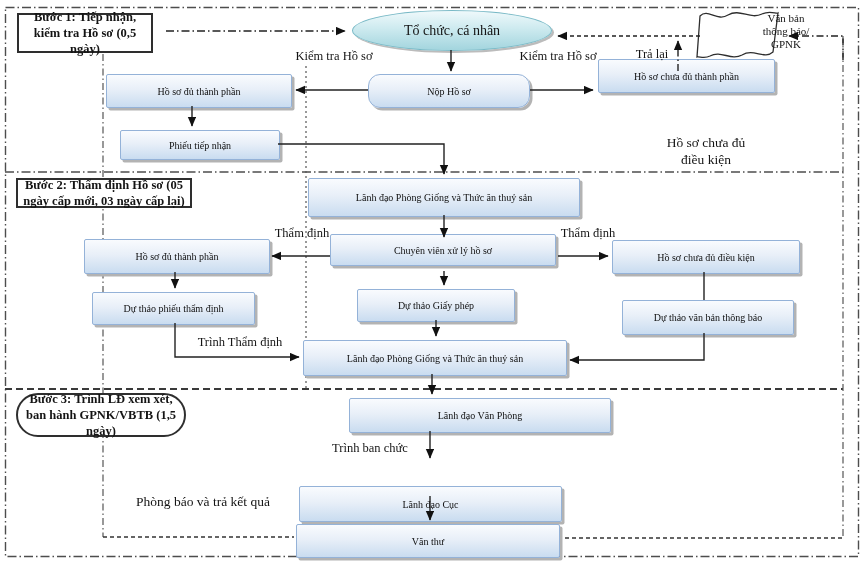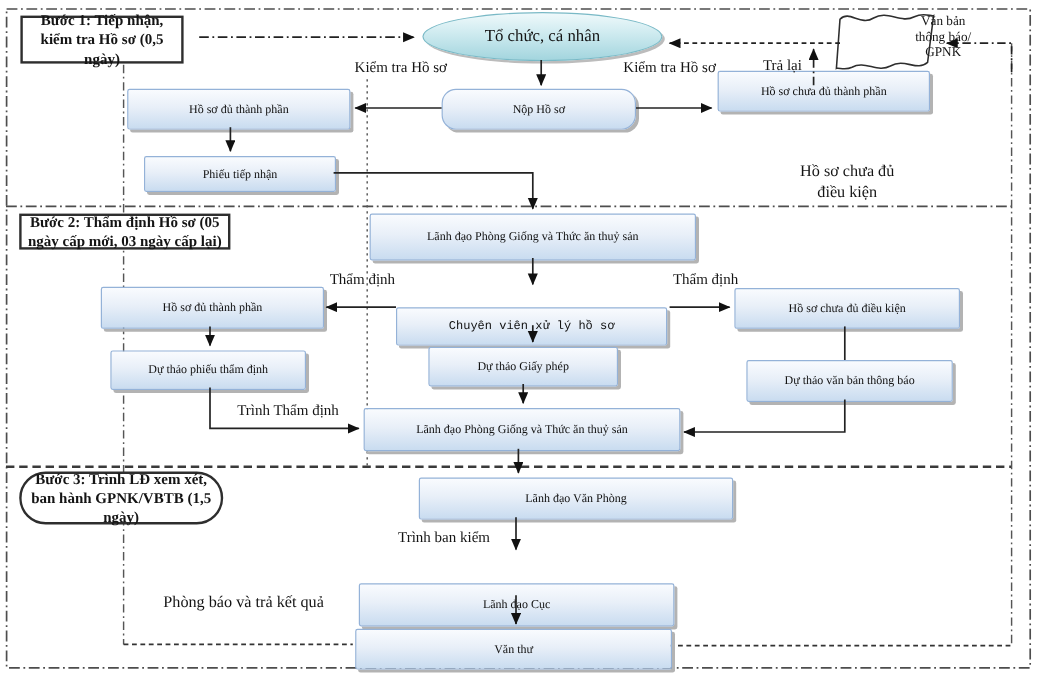--- a/index.html
+++ b/index.html
@@ -76,37 +76,37 @@
   <div class="pbox" style="left:368px;top:74px;width:160px;height:32px;border-radius:12px;">Nộp Hồ sơ</div>
   <div class="pbox" style="left:598px;top:59px;width:175px;height:32px;">Hồ sơ chưa đủ thành phần</div>
   <div class="pbox" style="left:120px;top:130px;width:158px;height:28px;">Phiếu tiếp nhận</div>
 
   <div class="elabel" style="left:288px;top:49px;width:92px;">Kiểm tra Hồ sơ</div>
   <div class="elabel" style="left:512px;top:49px;width:92px;">Kiểm tra Hồ sơ</div>
   <div class="elabel" style="left:630px;top:47px;width:44px;">Trả lại</div>
   <div class="elabel note" style="left:658px;top:135px;width:96px;font-size:13.5px;line-height:1.25;">Hồ sơ chưa đủ điều kiện</div>
 
   <div class="pbox" style="left:308px;top:178px;width:270px;height:37px;">Lãnh đạo Phòng Giống và Thức ăn thuỷ sản</div>
-  <div class="pbox" style="left:330px;top:256px;width:224px;height:30px;font-family:Liberation Mono, monospace;">Chuyên viên xử lý hồ sơ</div>
+  <div class="pbox" style="left:330px;top:234px;width:224px;height:30px;">Chuyên viên xử lý hồ sơ</div>
   <div class="pbox" style="left:84px;top:239px;width:184px;height:33px;">Hồ sơ đủ thành phần</div>
   <div class="pbox" style="left:612px;top:240px;width:186px;height:32px;">Hồ sơ chưa đủ điều kiện</div>
   <div class="pbox" style="left:92px;top:292px;width:161px;height:31px;">Dự thảo phiếu thẩm định</div>
   <div class="pbox" style="left:357px;top:289px;width:156px;height:31px;">Dự thảo Giấy phép</div>
   <div class="pbox" style="left:622px;top:300px;width:170px;height:33px;">Dự thảo văn bản thông báo</div>
   <div class="pbox" style="left:303px;top:340px;width:262px;height:34px;">Lãnh đạo Phòng Giống và Thức ăn thuỷ sản</div>
 
   <div class="elabel" style="left:272px;top:226px;width:60px;">Thẩm định</div>
   <div class="elabel" style="left:558px;top:226px;width:60px;">Thẩm định</div>
   <div class="elabel" style="left:190px;top:335px;width:100px;">Trình Thẩm định</div>
 
   <div class="pbox" style="left:302px;top:398px;width:260px;height:33px;margin-left:47px;">Lãnh đạo Văn Phòng</div>
   <div class="pbox" style="left:299px;top:462px;width:261px;height:34px;margin-top:24px;">Lãnh đạo Cục</div>
   <div class="pbox" style="left:296px;top:524px;width:262px;height:32px;">Văn thư</div>
 
-  <div class="elabel" style="left:322px;top:441px;width:96px;">Trình ban kiểm</div>
+  <div class="elabel" style="left:322px;top:441px;width:96px;">Trình ban chức</div>
   <div class="elabel" style="left:118px;top:494px;width:170px;font-size:13.5px;">Phòng báo và trả kết quả</div>
 
   <svg id="overlay" class="layer" width="867" height="570">
     <defs>
       <marker id="ah" markerWidth="8" markerHeight="8" refX="6.5" refY="3" orient="auto">
         <path d="M0,0 L7,3 L0,6 Z" fill="#111"></path>
       </marker>
     </defs>
     <g stroke="#222" stroke-width="1.4" fill="none">
 

